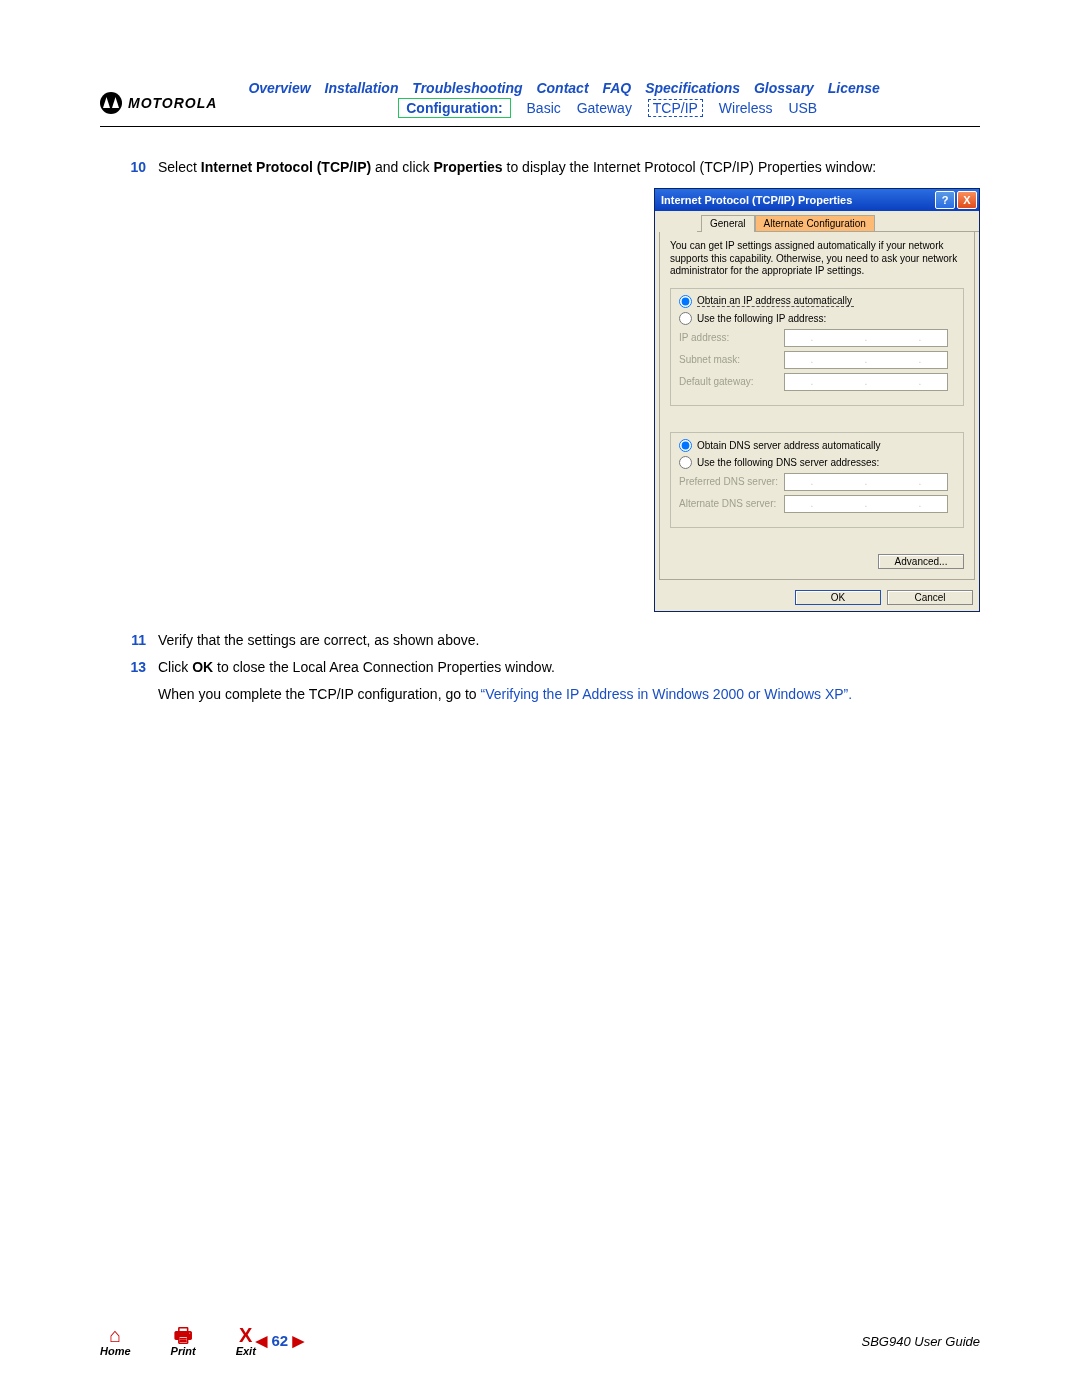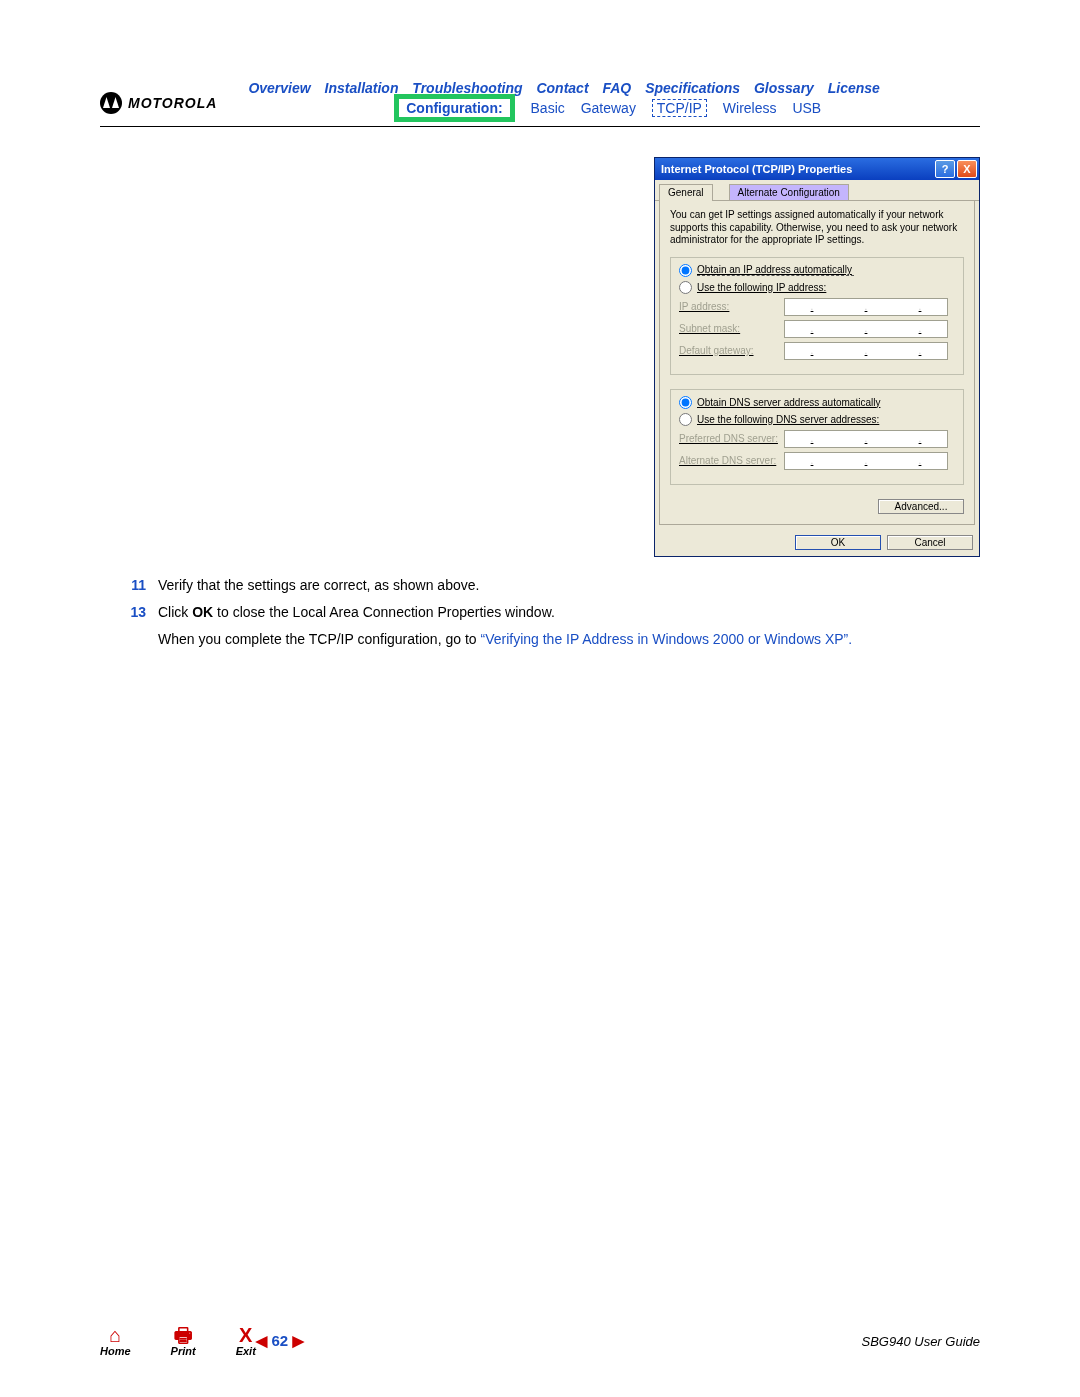--- a/index.html
+++ b/index.html
@@ -42,21 +42,21 @@
   .logo-circle::after { right: 3px; }
   .logo-text {
     font-weight: bold; letter-spacing: 1px; font-size: 14px;
     font-style: italic;
   }
   .navblock { flex: 1; text-align: left; }
   .nav-row1 { margin-bottom: 4px; margin-left: 8px; font-style: italic; }
   .nav-row1 span { color: #1a4fc4; font-weight: bold; font-size: 14px; margin: 0 5px; cursor: pointer; }
   .nav-row2 { text-align: center; }
   .nav-row2 span { color: #1a4fc4; font-size: 14px; margin: 0 6px; cursor: pointer; }
-  .config-box { border: 5px solid #22c55e; color: #1a4fc4; font-weight: bold; padding: 1px 7px; }
+  .config-box { border: 1px solid #22c55e; color: #1a4fc4; font-weight: bold; padding: 1px 7px; }
   .tcpip-box { color: #1a4fc4; border: 1px dashed #1a4fc4; padding: 0 4px; }
   .hr { border: 0; border-top: 1px solid #000; margin: 10px 0 30px 0; }
 
   .steps { margin-left: 24px; }
   .step { display: flex; gap: 12px; margin-bottom: 6px; line-height: 1.5; }
   .step-num { width: 22px; text-align: right; color: #1a4fc4; font-weight: bold; flex-shrink: 0; }
   .step-body { flex: 1; }
   .link { color: #1a4fc4; }
 
   
@@ -76,33 +76,33 @@
     background: linear-gradient(to bottom, #f98f5b, #e04b1a);
     border: 1px solid #fff; display: flex; align-items: center; justify-content: center;
     color: #fff; font-weight: bold; font-size: 11px; border-radius: 2px;
   }
   .helpbtn {
     width: 18px; height: 16px; margin-left: 2px;
     background: linear-gradient(to bottom, #5a9ae4, #2a6de1);
     border: 1px solid #fff; display: flex; align-items: center; justify-content: center;
     color: #fff; font-weight: bold; font-size: 11px; border-radius: 2px;
   }
-  .tabs { display: flex; border-bottom: 1px solid #aca899; padding-top: 4px; padding-left: 4px; gap: 16px; }
+  .tabs { display: flex; border-bottom: 1px solid #aca899; padding-top: 4px; padding-left: 4px; gap: 0; margin-left: 42px; }
   .tab {
     border: 1px solid #aca899; border-bottom: none; padding: 2px 8px; background: #ece9d8;
     font-size: 10px; position: relative;
   }
   .tab.active { background: #ece9d8; z-index: 2; margin-bottom: -1px; }
-  .tab.inactive { background: #c4b5fd; }
+  .tab.inactive { background: #fdba74; }
   .tabbody {
     border: 1px solid #aca899; border-top: none; margin: 0 4px 4px 4px; padding: 8px 10px 10px 10px;
     background: #ece9d8;
   }
   .infotext { font-size: 10px; margin-bottom: 10px; line-height: 1.25; }
-  .group { border: 1px solid #c0c0b0; padding: 6px 15px 10px 8px; margin-bottom: 14px; position: relative; text-decoration: underline; }
+  .group { border: 1px solid #c0c0b0; padding: 6px 15px 10px 8px; margin-bottom: 26px; position: relative; }
   .radio-row { display: flex; align-items: center; gap: 5px; font-size: 10px; margin-bottom: 4px; }
   .radio-row input { margin: 0; }
   .dotted-sel { border-bottom: 1px dashed #555; padding-right: 2px; }
   .field-row { display: flex; align-items: center; margin: 4px 0; }
   .field-label { width: 105px; color: #a0a090; font-size: 10px; }
   .ipbox {
     flex: 1; height: 16px; border: 1px solid #a0a090; background: #fff;
     display: flex; align-items: center; justify-content: space-around; color: #ccc;
     font-size: 10px;
   }
@@ -156,20 +156,26 @@
         <span>Wireless</span>
         <span>USB</span>
       </div>
     </div>
   </div>
 
   <hr class="hr">
 
   <div class="steps">
 
+    <div class="step">
+      <div class="step-num">10</div>
+      <div class="step-body">
+        <span>Select </span><b>Internet Protocol (TCP/IP)</b><span> and click </span><b>Properties</b><span> to display the Internet Protocol (TCP/IP) Properties window:</span>
+      </div>
+    </div>
 
     <div class="dialog-wrap">
       <div class="dialog">
         <div class="titlebar">
           <span>Internet Protocol (TCP/IP) Properties</span>
           <span class="spacer"></span>
           <div class="helpbtn">?</div>
           <div class="winbtn">X</div>
         </div>
         <div class="tabs">

